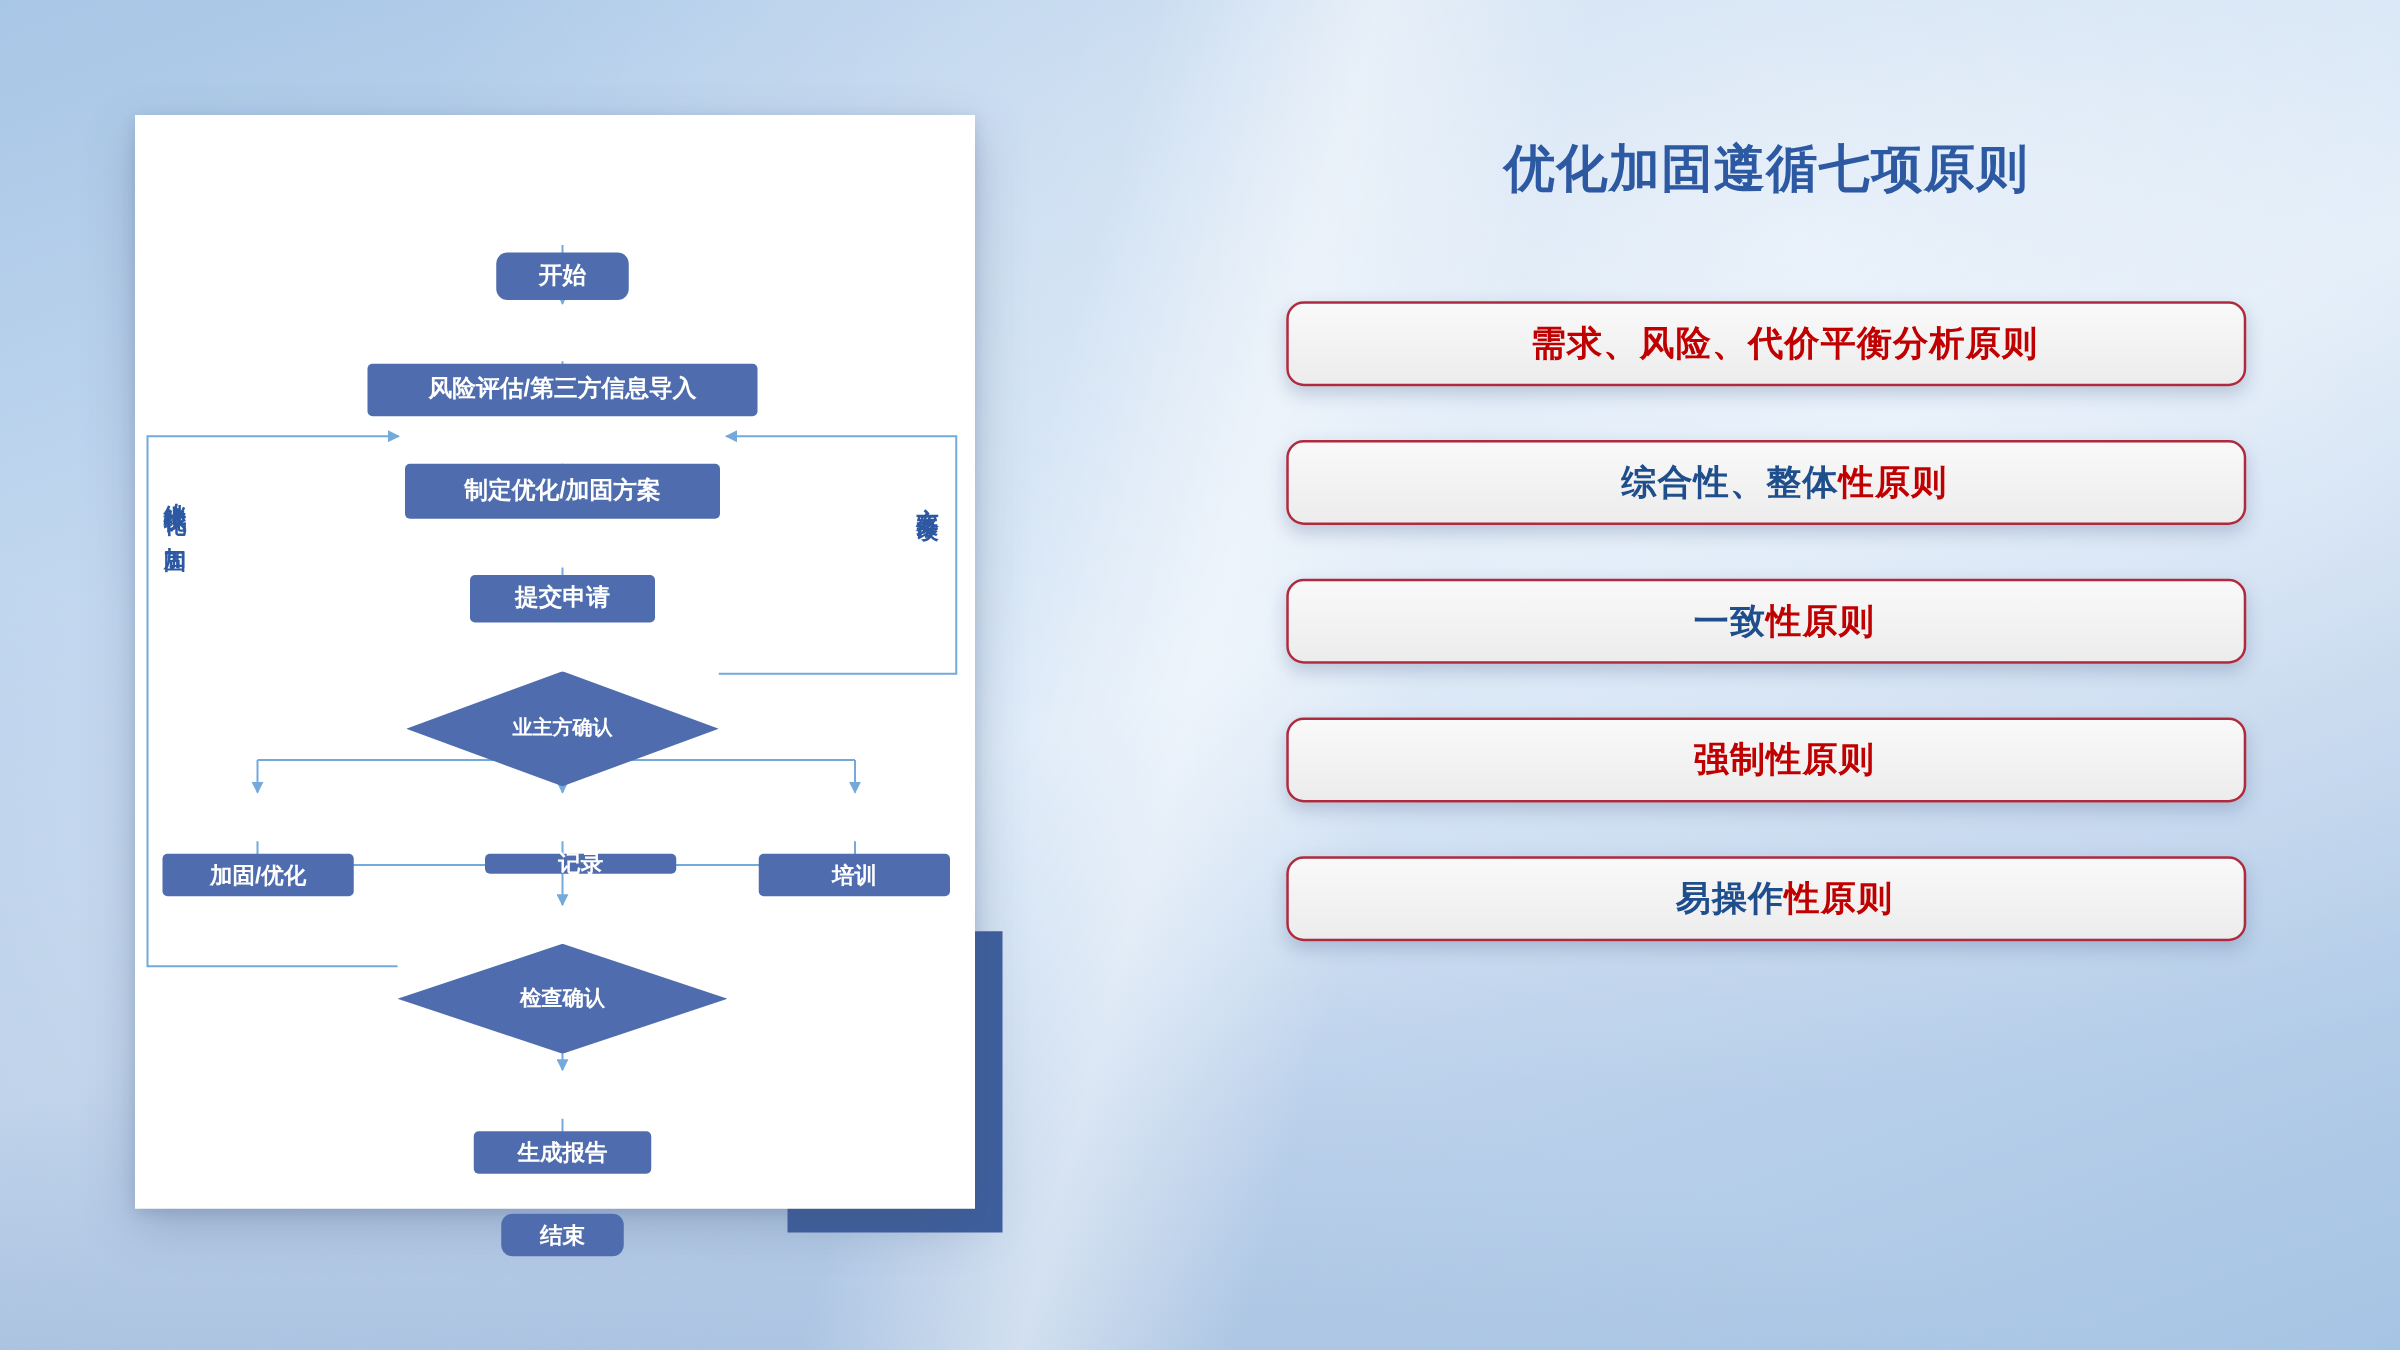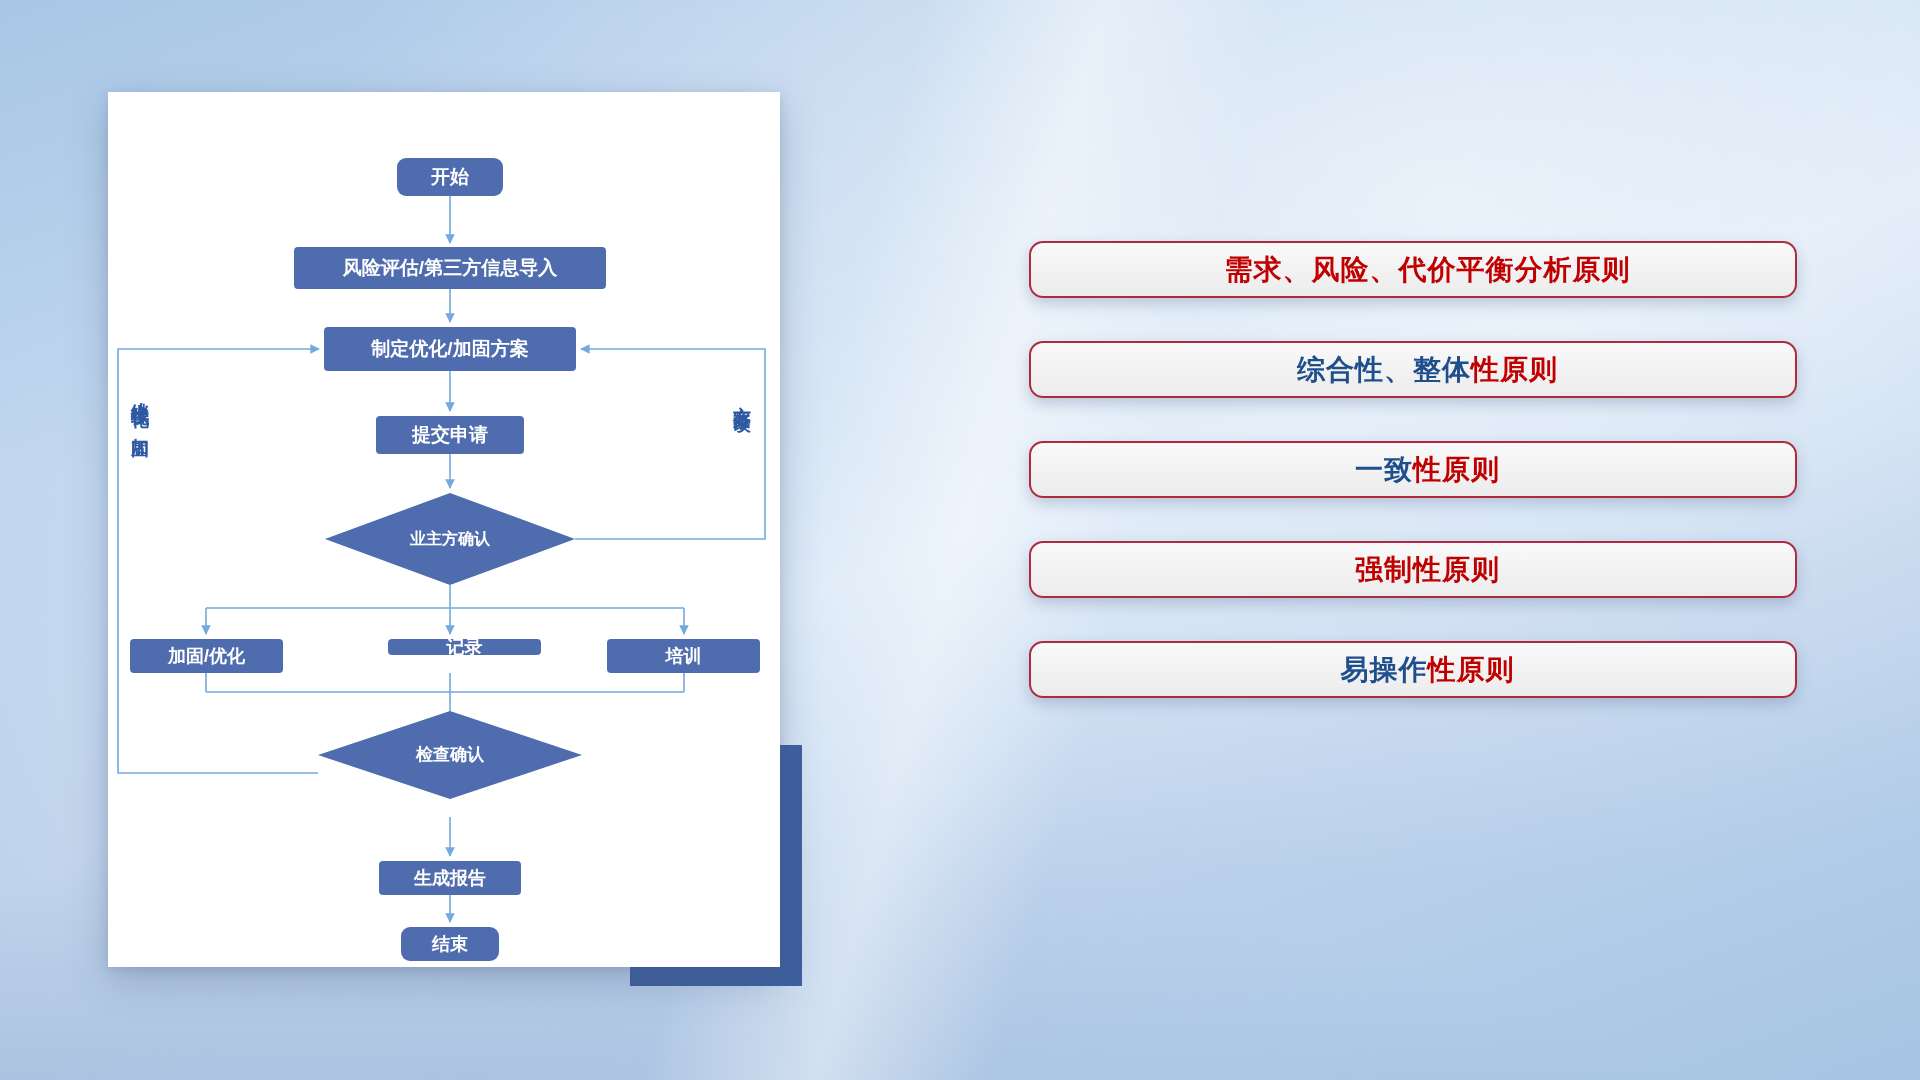--- a/index.html
+++ b/index.html
@@ -26,20 +26,21 @@
     background:#ffffff;z-index:2;
     box-shadow:0 14px 38px rgba(70,90,130,.30), 0 3px 10px rgba(70,90,130,.18);
   }
   .connectors{position:absolute;left:0;top:0;width:672px;height:875px;}
 
   .node,.diamond{
     position:absolute;background:#4f6dae;color:#fff;
     display:flex;align-items:center;justify-content:center;
     font-weight:bold;text-align:center;line-height:1.15;
     font-family:"Liberation Sans","DejaVu Sans",sans-serif;
+    margin-top:44px;
   }
   .node{border-radius:4px;font-size:19px;}
   .diamond{clip-path:polygon(50% 0,100% 50%,50% 100%,0 50%);font-size:17px;}
 
   .n-start   {left:289px;top:66px; width:106px;height:38px;border-radius:9px;}
   .n-risk    {left:186px;top:155px;width:312px;height:42px;}
   .n-plan    {left:216px;top:235px;width:252px;height:44px;}
   .n-submit  {left:268px;top:324px;width:148px;height:38px;}
   .d-owner   {left:217px;top:401px;width:250px;height:92px;font-size:16px;}
   .n-reinforce{left:22px;top:547px;width:153px;height:34px;font-size:18px;}
@@ -60,21 +61,21 @@
   .right-panel{position:absolute;left:1029px;top:0;width:768px;height:1080px;}
   .panel-title{
     position:absolute;left:0;top:108px;width:100%;margin:0;
     text-align:center;font-size:41px;font-weight:bold;color:#2d59a2;letter-spacing:1px;
   }
   .pills{
     position:absolute;left:0;top:241px;width:100%;
     display:flex;flex-direction:column;gap:43px;
   }
   .pill{
-    box-sizing:border-box;width:100%;height:57px;
+    box-sizing:border-box;width:100%;height:68px;
     background:linear-gradient(180deg,#f9f9f9,#ececec);
     border:2px solid #b02a3e;border-radius:14px;
     box-shadow:0 6px 14px rgba(90,110,150,.30);
     display:flex;align-items:center;justify-content:center;
     font-size:28px;font-weight:bold;letter-spacing:1px;padding-left:29px;
   }
   .pill .t-blue{color:#1f4e8c;}
   .pill .t-red{color:#c00000;}
 </style>
 </head>
@@ -124,20 +125,21 @@
     <div class="node n-training">培训</div>
     <div class="diamond d-check">检查确认</div>
     <div class="node n-report">生成报告</div>
     <div class="node n-end">结束</div>
 
     <div class="v-label v-left">继续优化/加固</div>
     <div class="v-label v-right">方案修改</div>
   </div>
 
   <div class="right-panel">
+    <h1 class="panel-title">优化加固遵循七项原则</h1>
 
     <div class="pills">
       <div class="pill">
         <span class="t-blue"></span>
           <span class="t-red">需求、风险、代价平衡分析原则</span>
       </div>
       <div class="pill">
         <span class="t-blue">综合性、整体</span>
           <span class="t-red">性原则</span>
       </div>

